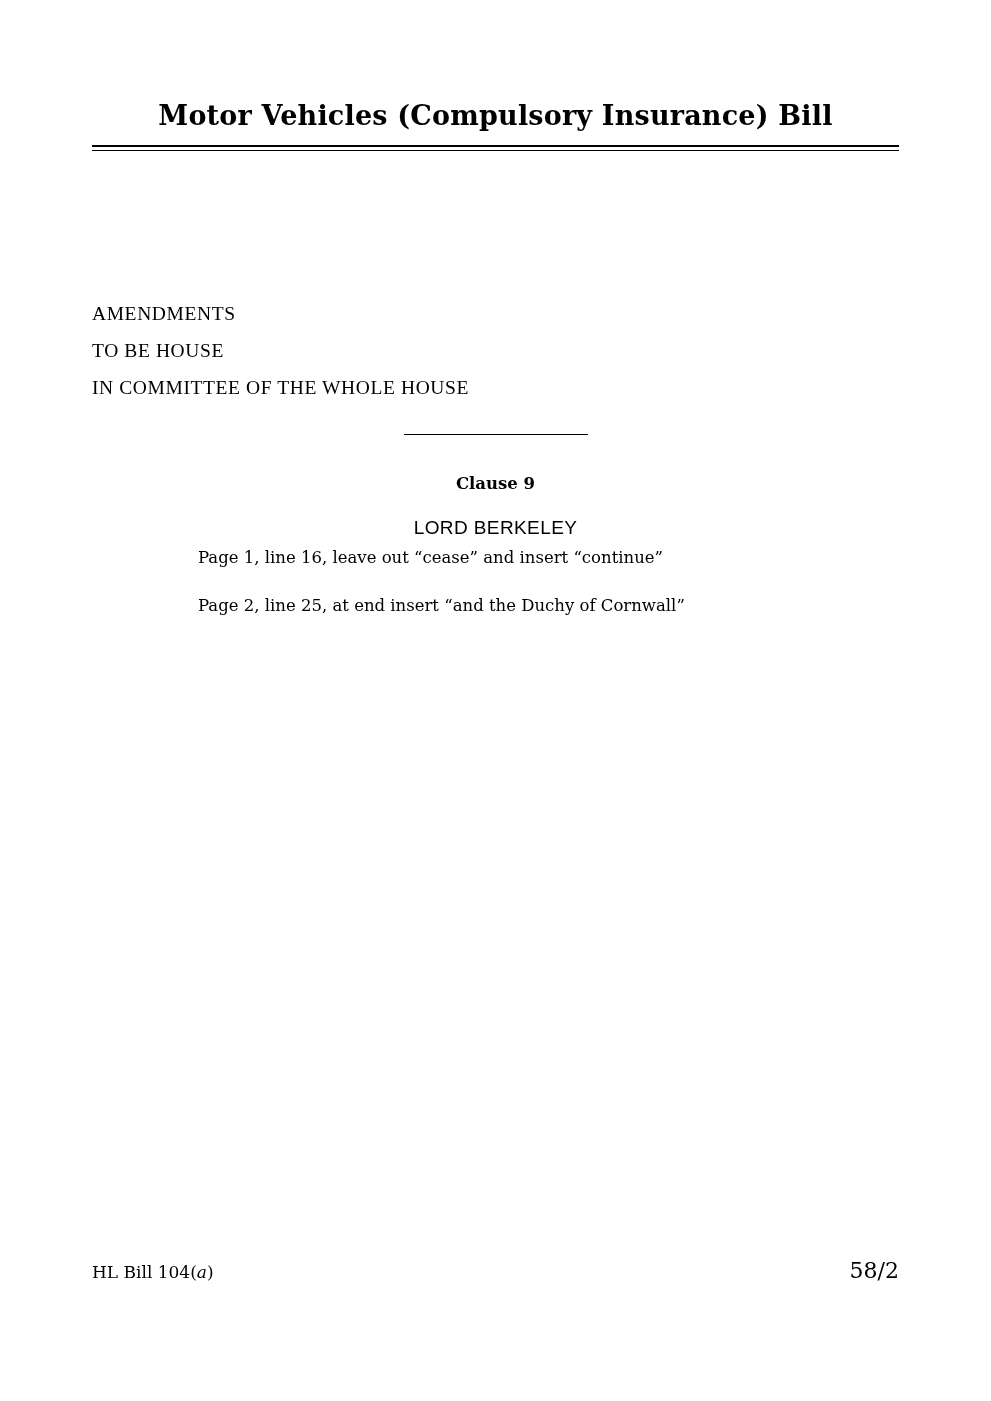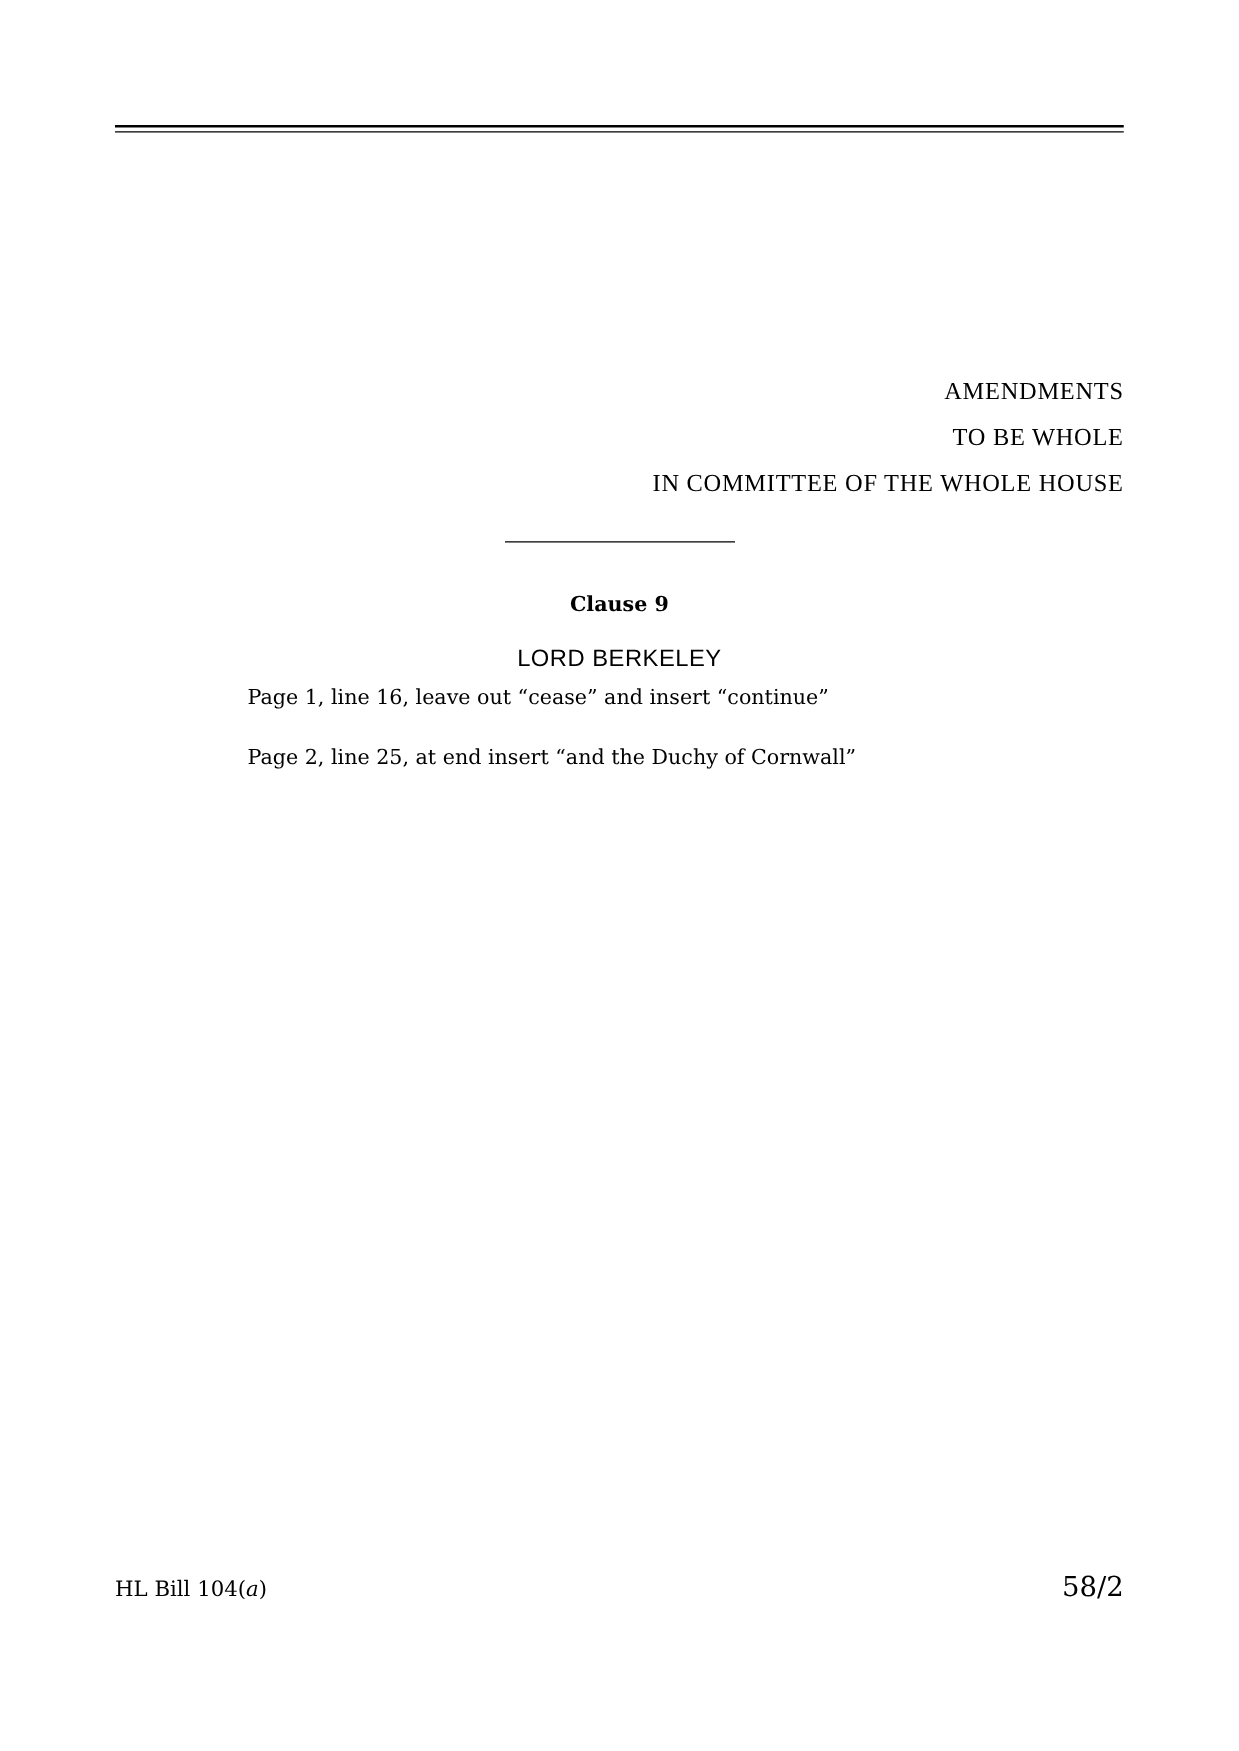--- a/index.html
+++ b/index.html
@@ -41,21 +41,21 @@
     height: 2.5px;
     width: 100%;
   }
 
   
   .heading-stack {
     position: absolute;
     left: 92px;
     top: 295px;
     width: 807px;
-    text-align: right;
+    text-align: left;
   }
   .heading-line {
     font-family: "Liberation Serif", serif;
     font-size: 19.5px;
     letter-spacing: 0.6px;
     line-height: 37px;
   }
 
   .short-rule-wrap {
     position: absolute;
@@ -126,26 +126,27 @@
     font-size: 22px;
   }
   .ital { font-style: italic; }
 </style>
 </head>
 <body>
 
 <div class="page">
 
   <div class="title-block">
+    <h1 class="bill-title">Motor Vehicles (Compulsory Insurance) Bill</h1>
     <div class="rule-double"></div>
   </div>
 
   <div class="heading-stack">
     <div class="heading-line">AMENDMENTS</div>
-    <div class="heading-line">TO BE WHOLE</div>
+    <div class="heading-line">TO BE HOUSE</div>
     <div class="heading-line">IN COMMITTEE OF THE WHOLE HOUSE</div>
   </div>
 
   <div class="short-rule-wrap">
     <span class="short-rule"></span>
   </div>
 
   <div class="clause-heading">Clause 9</div>
 
   <div class="member-name">LORD BERKELEY</div>

